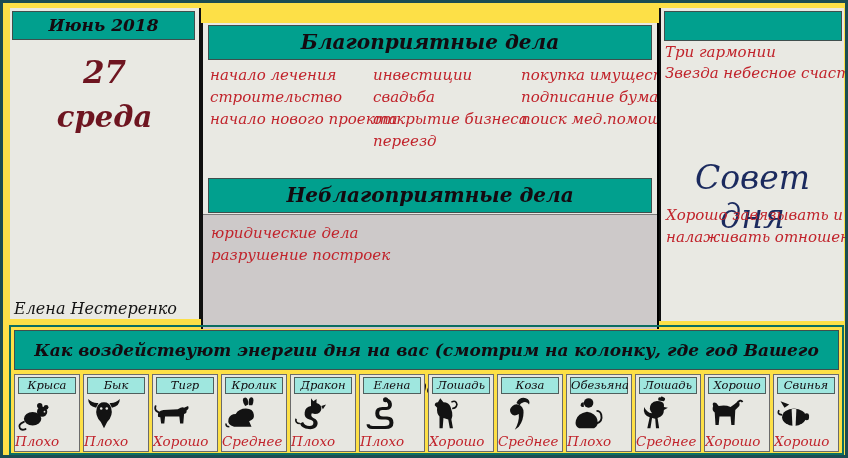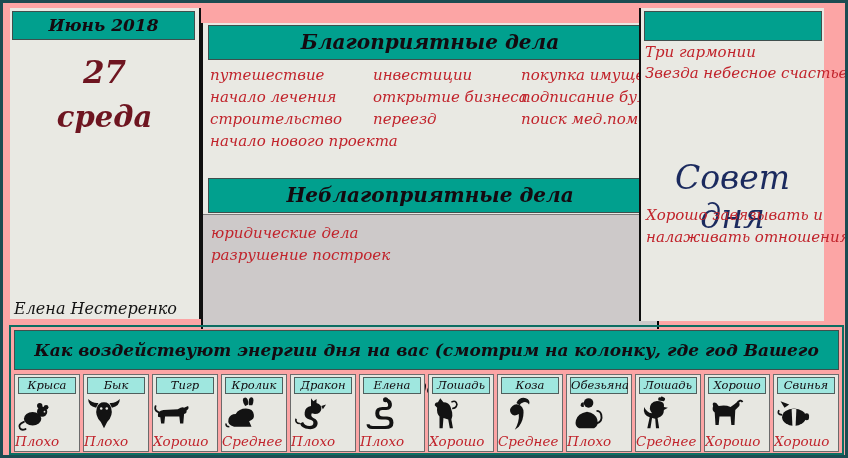--- a/index.html
+++ b/index.html
@@ -1,18 +1,18 @@
 <!DOCTYPE html>
 <html><head>
 <meta charset="utf-8">
 <style>
   html,body{margin:0;padding:0;background:#666;}
   .page{
     position:relative;width:848px;height:458px;box-sizing:border-box;
-    background:#fca5a5;border:3px solid #1b4c52;overflow:hidden;
+    background:#fde047;border:3px solid #1b4c52;overflow:hidden;
     font-family:"DejaVu Serif","Liberation Serif",serif;font-style:italic;padding-left:6px;
   }
   .teal-bar{background:#01a08e;border:1px solid #3f4f4d;color:#140a10;
     text-align:center;font-weight:bold;}
   
   .panel-left{position:absolute;left:7px;top:5px;width:189px;height:311px;
     background:#e9e9e3;border-right:2px solid #0f0f0f;}
   .panel-left .teal-bar{position:absolute;left:2px;right:4px;top:3px;height:27px;
     line-height:27px;font-size:17px;}
   .day-number{position:absolute;top:46px;left:0;right:0;text-align:center;
@@ -28,21 +28,21 @@
     line-height:33px;font-size:20px;}
   .fav-cols{position:absolute;left:7px;right:0;top:41px;display:grid;
     grid-template-columns:163px 148px 1fr;}
   .fav-cols .item, .gray-box .item{font-size:15px;line-height:22px;color:#c1232b;
     white-space:nowrap;}
   .unfav-hdr{position:absolute;left:5px;right:5px;top:155px;height:33px;
     line-height:33px;font-size:20px;}
   .gray-box{position:absolute;left:0;right:0;top:191px;bottom:0;
     background:#cdc9c9;border-top:1px solid #7c7c7c;padding:7px 0 0 8px;box-sizing:border-box;}
   
-  .panel-right{position:absolute;left:636px;top:5px;width:185px;height:313px;
+  .panel-right{position:absolute;left:656px;top:5px;width:185px;height:313px;
     box-sizing:border-box;background:#e9e9e3;border-left:2px solid #0f0f0f;}
   .panel-right .teal-bar{position:absolute;left:3px;right:2px;top:3px;height:28px;}
   .stars{position:absolute;left:4px;top:34px;}
   .stars .item{font-size:15px;line-height:21px;color:#c1232b;white-space:nowrap;}
   .advice-title{position:absolute;left:0;right:0;top:150px;text-align:center;
     font-size:33px;color:#1b2a5e;}
   .advice-text{position:absolute;left:5px;top:196px;}
   .advice-text .item{font-size:15px;line-height:22px;color:#c1232b;white-space:nowrap;}
   
   .bottom{position:absolute;left:6px;top:322px;width:835px;height:130px;
@@ -67,27 +67,27 @@
     <div class="teal-bar">Июнь  2018</div>
     <div class="day-number">27</div>
     <div class="weekday">среда</div>
     <div class="author">Елена Нестеренко</div>
   </div>
 
   <div class="panel-mid">
     <div class="teal-bar fav-hdr">Благоприятные дела</div>
     <div class="fav-cols">
       <div>
-        <div class="item">путешествие</div>
         <div class="item">начало лечения</div>
         <div class="item">строительство</div>
         <div class="item">начало нового проекта</div>
       </div>
       <div>
         <div class="item">инвестиции</div>
+        <div class="item">свадьба</div>
         <div class="item">открытие бизнеса</div>
         <div class="item">переезд</div>
       </div>
       <div>
         <div class="item">покупка имущества</div>
         <div class="item">подписание бумаг</div>
         <div class="item">поиск мед.помощи</div>
       </div>
     </div>
     <div class="teal-bar unfav-hdr">Неблагоприятные дела</div>

